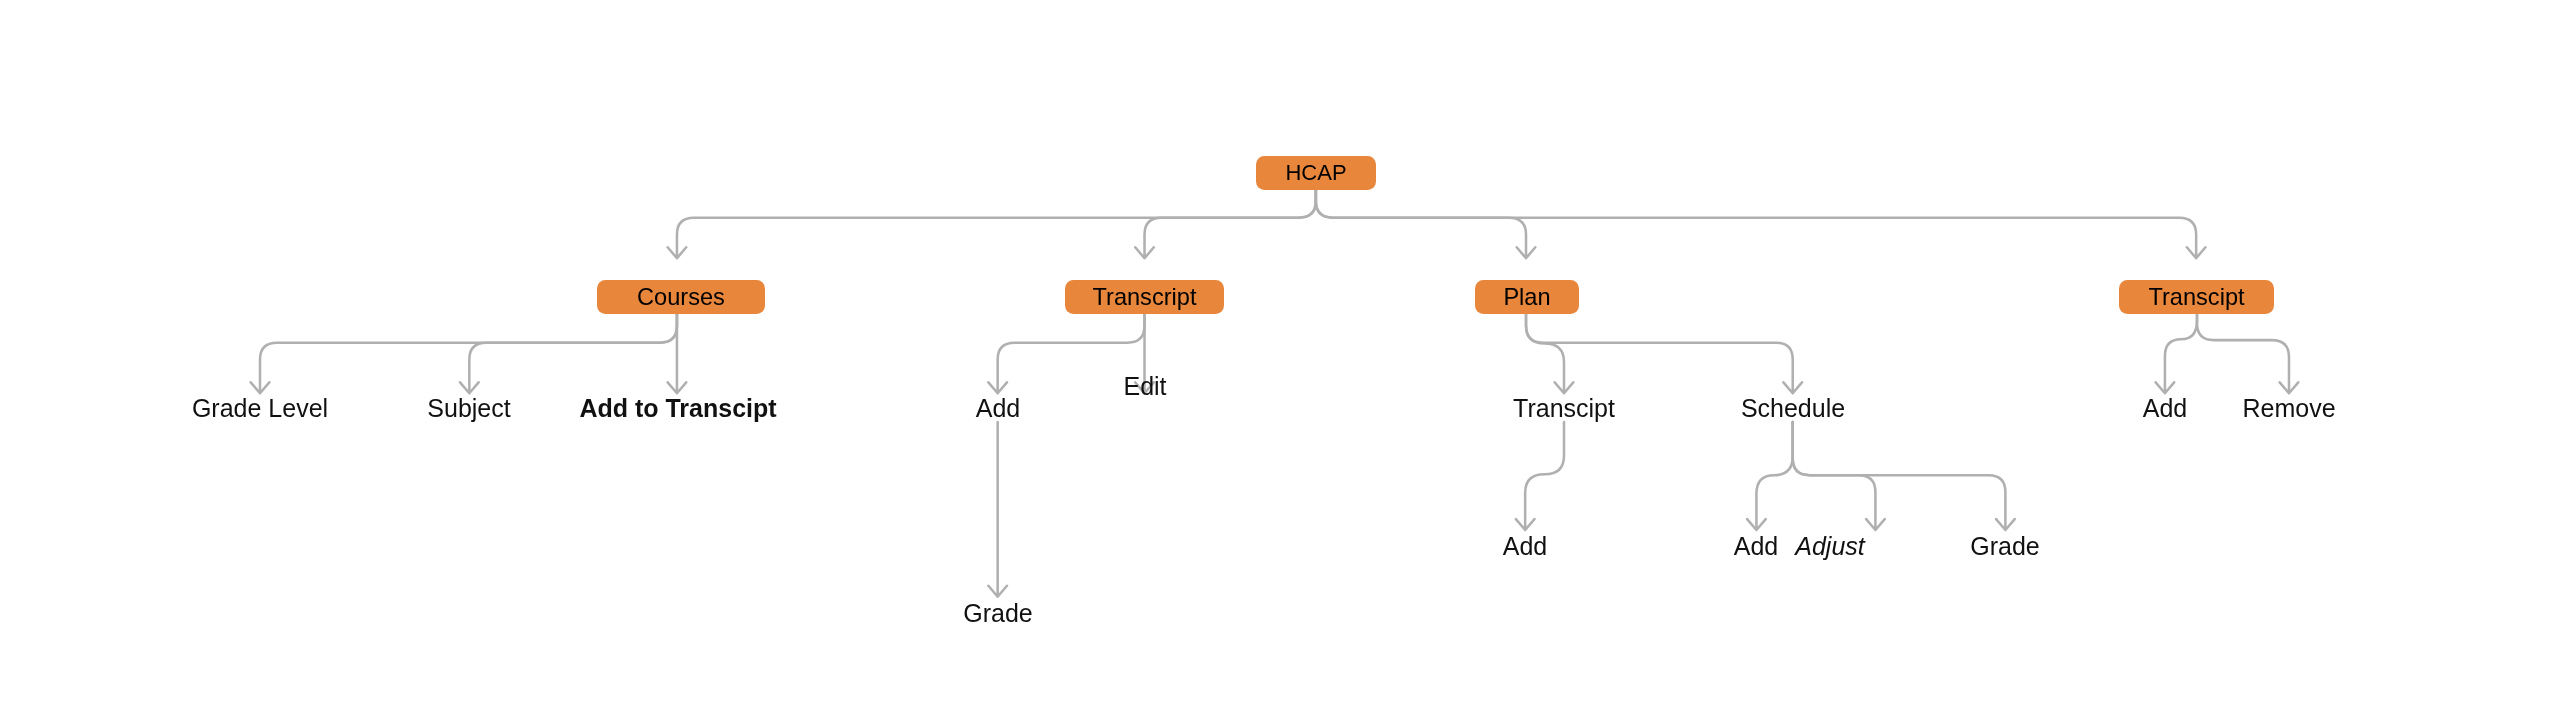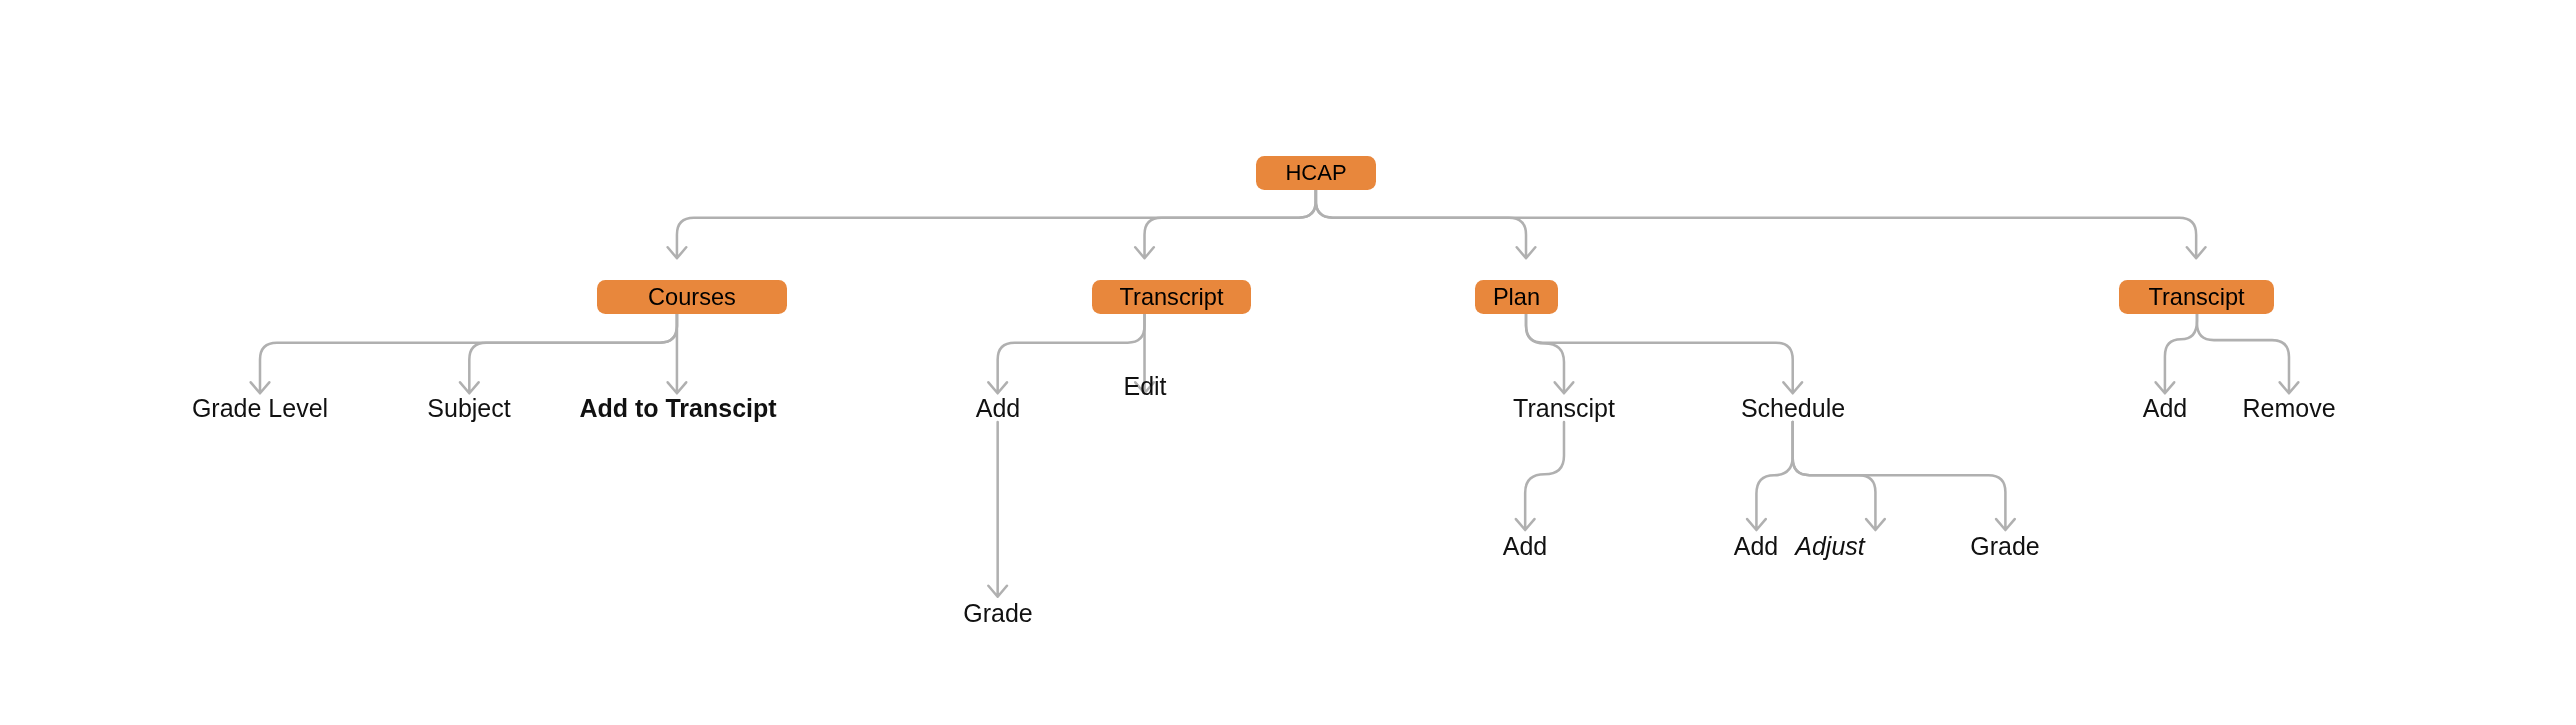--- a/index.html
+++ b/index.html
@@ -78,23 +78,23 @@
     <path d="M1853 500 L1853 540 Q1853 562 1830 562 Q1807 562 1807 584 L1807 625 M1796 615 L1807 628 L1818 615"></path>
     <path d="M2124 500 L2124 541 Q2124 563 2102 563 Q2081 563 2081 585 L2081 625 M2070 615 L2081 628 L2092 615"></path>
     <path d="M2124 500 L2124 543 Q2124 563 2144 563 L2202 563 Q2222 563 2222 583 L2222 625 M2211 615 L2222 628 L2233 615"></path>
     <path d="M2124 500 L2124 543 Q2124 563 2144 563 L2356 563 Q2376 563 2376 583 L2376 625 M2365 615 L2376 628 L2387 615"></path>
 
     <path d="M2603 348 L2603 380 Q2603 402 2584 402 Q2565 402 2565 422 L2565 463 M2554 453 L2565 466 L2576 453"></path>
     <path d="M2603 348 L2603 383 Q2603 403 2623 403 L2692 403 Q2712 403 2712 423 L2712 463 M2701 453 L2712 466 L2723 453"></path>
   </svg>
 
   <div class="node root" style="left:1256px; top:136px; width:120px;">HCAP</div>
-  <div class="node" style="left:597px; top:260px; width:190px;">Courses</div>
-  <div class="node" style="left:1092px; top:260px; width:159px;">Transcript</div>
-  <div class="node" style="left:1475px; top:260px; width:83px;">Plan</div>
+  <div class="node" style="left:597px; top:260px; width:168px;">Courses</div>
+  <div class="node" style="left:1065px; top:260px; width:159px;">Transcript</div>
+  <div class="node" style="left:1475px; top:260px; width:104px;">Plan</div>
   <div class="node" style="left:2119px; top:260px; width:155px;">Transcipt</div>
 
   <div class="leaf" style="left:260px; top:394px;">Grade Level</div>
   <div class="leaf" style="left:469px; top:394px;">Subject</div>
   <div class="leaf" style="left:678px; top:394px;font-weight:bold;">Add to Transcipt</div>
   <div class="leaf" style="left:998px; top:394px;">Add</div>
   <div class="leaf" style="left:1145px; top:372px;">Edit</div>
   <div class="leaf" style="left:1564px; top:394px;">Transcipt</div>
   <div class="leaf" style="left:1793px; top:394px;">Schedule</div>
   <div class="leaf" style="left:2165px; top:394px;">Add</div>

